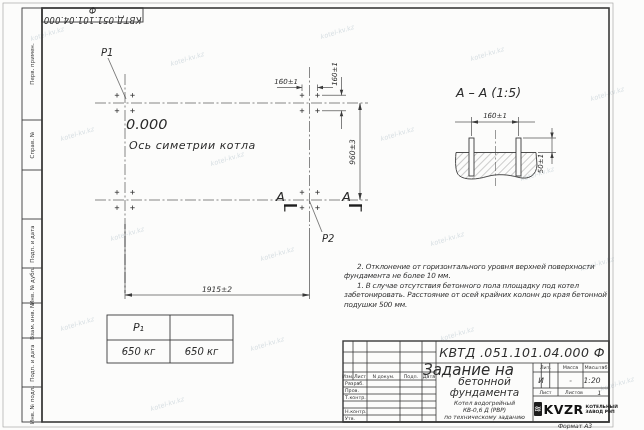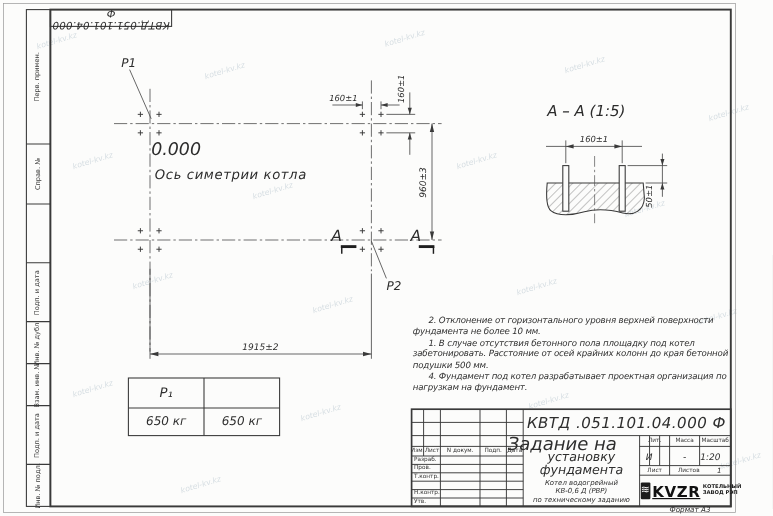--- a/index.html
+++ b/index.html
@@ -11,21 +11,21 @@
   .wm{position:absolute;font-size:6.5px;color:rgba(125,152,170,0.30);transform:rotate(-17deg);
       white-space:nowrap;font-style:italic;}
   .vcell{position:absolute;left:22px;width:20px;display:flex;align-items:center;justify-content:center;}
   .vcell span{transform:rotate(-90deg);white-space:nowrap;font-size:5.5px;color:#3a3a3a;}
   .tb-small{font-size:4.8px;color:#333;}
   .note-block{position:absolute;left:344px;top:262px;width:264px;font-size:7.2px;
               line-height:9.4px;letter-spacing:-0.15px;font-style:italic;color:#2f2f2f;}
   .note-block div{text-indent:13px;}
   .logo-mark{width:13px;height:14px;background:#1c1c1c;color:#fff;font-size:9px;line-height:14px;
              text-align:center;border-radius:1px;}
-  .logo-word{font-weight:bold;font-size:12.5px;letter-spacing:0.5px;color:#111;text-decoration:underline;}
+  .logo-word{font-weight:bold;font-size:12.5px;letter-spacing:0.5px;color:#111;}
   .logo-sub{font-size:4.4px;font-weight:bold;line-height:5px;color:#222;}
   svg text{font-family:"DejaVu Sans",sans-serif;font-style:italic;fill:#2c2c2c;}
 </style>
 </head>
 <body>
 
 <div class="sheet">
 
   <div class="abs" style="left:0;top:0;width:644px;height:430px;">
     <span class="wm" style="left:30px;top:30px">kotel-kv.kz</span>
@@ -183,39 +183,38 @@
       <span>Инв. № подл.</span>
     </div>
 
   <div class="abs ctr it" style="left:107px;top:315px;width:63px;height:25px;font-size:11px;">P₁</div>
   <div class="abs ctr it" style="left:107px;top:340px;width:63px;height:23px;font-size:10px;">650 кг</div>
   <div class="abs ctr it" style="left:170px;top:340px;width:63px;height:23px;font-size:10px;">650 кг</div>
 
   <div class="note-block">
     <div>2. Отклонение от горизонтального уровня верхней поверхности фундамента не более 10 мм.</div>
     <div>1. В случае отсутствия бетонного пола площадку под котел забетонировать. Расстояние от осей крайних колонн до края бетонной подушки 500 мм.</div>
-    <div>4. Фундамент под котел разрабатывает проектная организация по нагрузкам на фундамент.</div>
   </div>
 
   <div class="abs ctr it" style="left:436px;top:343px;width:172px;height:18px;font-size:12.5px;letter-spacing:0.4px;">КВТД .051.101.04.000  Ф</div>
 
   <div class="abs ctr tb-small" style="left:343px;top:372px;width:10px;height:8px;">Изм.</div>
   <div class="abs ctr tb-small" style="left:353px;top:372px;width:14px;height:8px;">Лист</div>
   <div class="abs ctr tb-small" style="left:367px;top:372px;width:33px;height:8px;">N докум.</div>
   <div class="abs ctr tb-small" style="left:400px;top:372px;width:22px;height:8px;">Подп.</div>
   <div class="abs ctr tb-small" style="left:422px;top:372px;width:14px;height:8px;">Дата</div>
 
   <div class="abs tb-small" style="left:345px;top:381px;">Разраб.</div>
   <div class="abs tb-small" style="left:345px;top:388px;">Пров.</div>
   <div class="abs tb-small" style="left:345px;top:395px;">Т.контр.</div>
   <div class="abs tb-small" style="left:345px;top:409px;">Н.контр.</div>
   <div class="abs tb-small" style="left:345px;top:416px;">Утв.</div>
 
   <div class="abs ctr it" style="left:420px;top:364px;width:97px;height:11px;font-size:15px;">Задание на</div>
-  <div class="abs ctr it" style="left:436px;top:375px;width:97px;height:11px;font-size:10.5px;">установку</div>
+  <div class="abs ctr it" style="left:436px;top:375px;width:97px;height:11px;font-size:10.5px;">бетонной</div>
   <div class="abs ctr it" style="left:436px;top:386px;width:97px;height:11px;font-size:10.5px;">фундамента</div>
 
   <div class="abs ctr it" style="left:436px;top:399px;width:97px;height:7px;font-size:5.8px;">Котел водогрейный</div>
   <div class="abs ctr it" style="left:436px;top:406px;width:97px;height:7px;font-size:5.8px;">КВ-0,6 Д (РВР)</div>
   <div class="abs ctr it" style="left:436px;top:413px;width:97px;height:7px;font-size:5.8px;">по техническому заданию</div>
 
   <div class="abs ctr tb-small" style="left:533px;top:363px;width:25px;height:9px;">Лит.</div>
   <div class="abs ctr tb-small" style="left:558px;top:363px;width:25px;height:9px;">Масса</div>
   <div class="abs ctr tb-small" style="left:583px;top:363px;width:26px;height:9px;">Масштаб</div>
 

